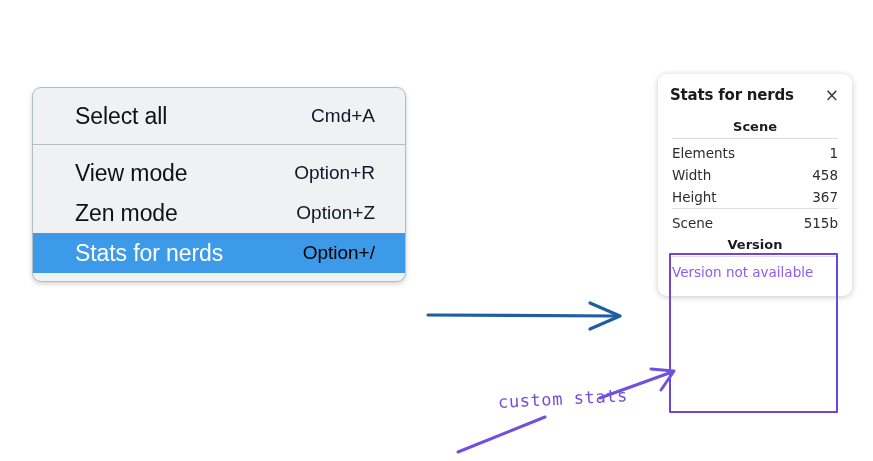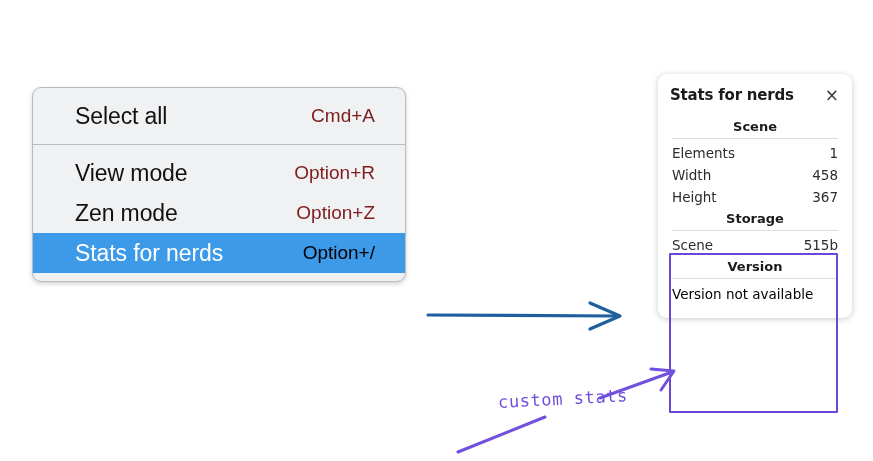--- a/index.html
+++ b/index.html
@@ -45,21 +45,21 @@
     box-sizing: border-box;
   }
   .menu-item .label {
     font-size: 23px;
     color: #111111;
     letter-spacing: -0.1px;
     white-space: nowrap;
   }
   .menu-item .shortcut {
     font-size: 19px;
-    color: #7f1d1d;
+    color: #0f172a;
     white-space: nowrap;
   }
   .menu-item.selected {
     background: #3d9ae9;
   }
   .menu-item.selected .label { color: #ffffff; }
   .menu-item.selected .shortcut { color: #000000; }
 
   
   #stats-panel {
@@ -111,21 +111,21 @@
     align-items: baseline;
     font-size: 13.5px;
     color: #2c2c30;
     padding: 3px 2px;
     gap: 20px;
   }
   .stat-row .k { }
   .stat-row .v { }
   .stat-plain {
     font-size: 13.5px;
-    color: #000000;
+    color: #8b5cf6;
     padding: 4px 2px 2px 2px;
     white-space: nowrap;
   }
   
   #custom-stats-highlight {
     position: absolute;
     left: 669px;
     top: 253px;
     width: 169px;
     height: 160px;
@@ -201,21 +201,20 @@
   </div>
   <div class="stat-row">
     <span class="k">Width</span>
     <span class="v">458</span>
   </div>
   <div class="stat-row">
     <span class="k">Height</span>
     <span class="v">367</span>
   </div>
 
-  <div class="sec-title">Storage</div>
   <div class="sec-rule"></div>
   <div class="stat-row">
     <span class="k">Scene</span>
     <span class="v">515b</span>
   </div>
 
   <div class="sec-title">Version</div>
   <div class="sec-rule"></div>
   <div class="stat-plain">Version not available</div>
 

